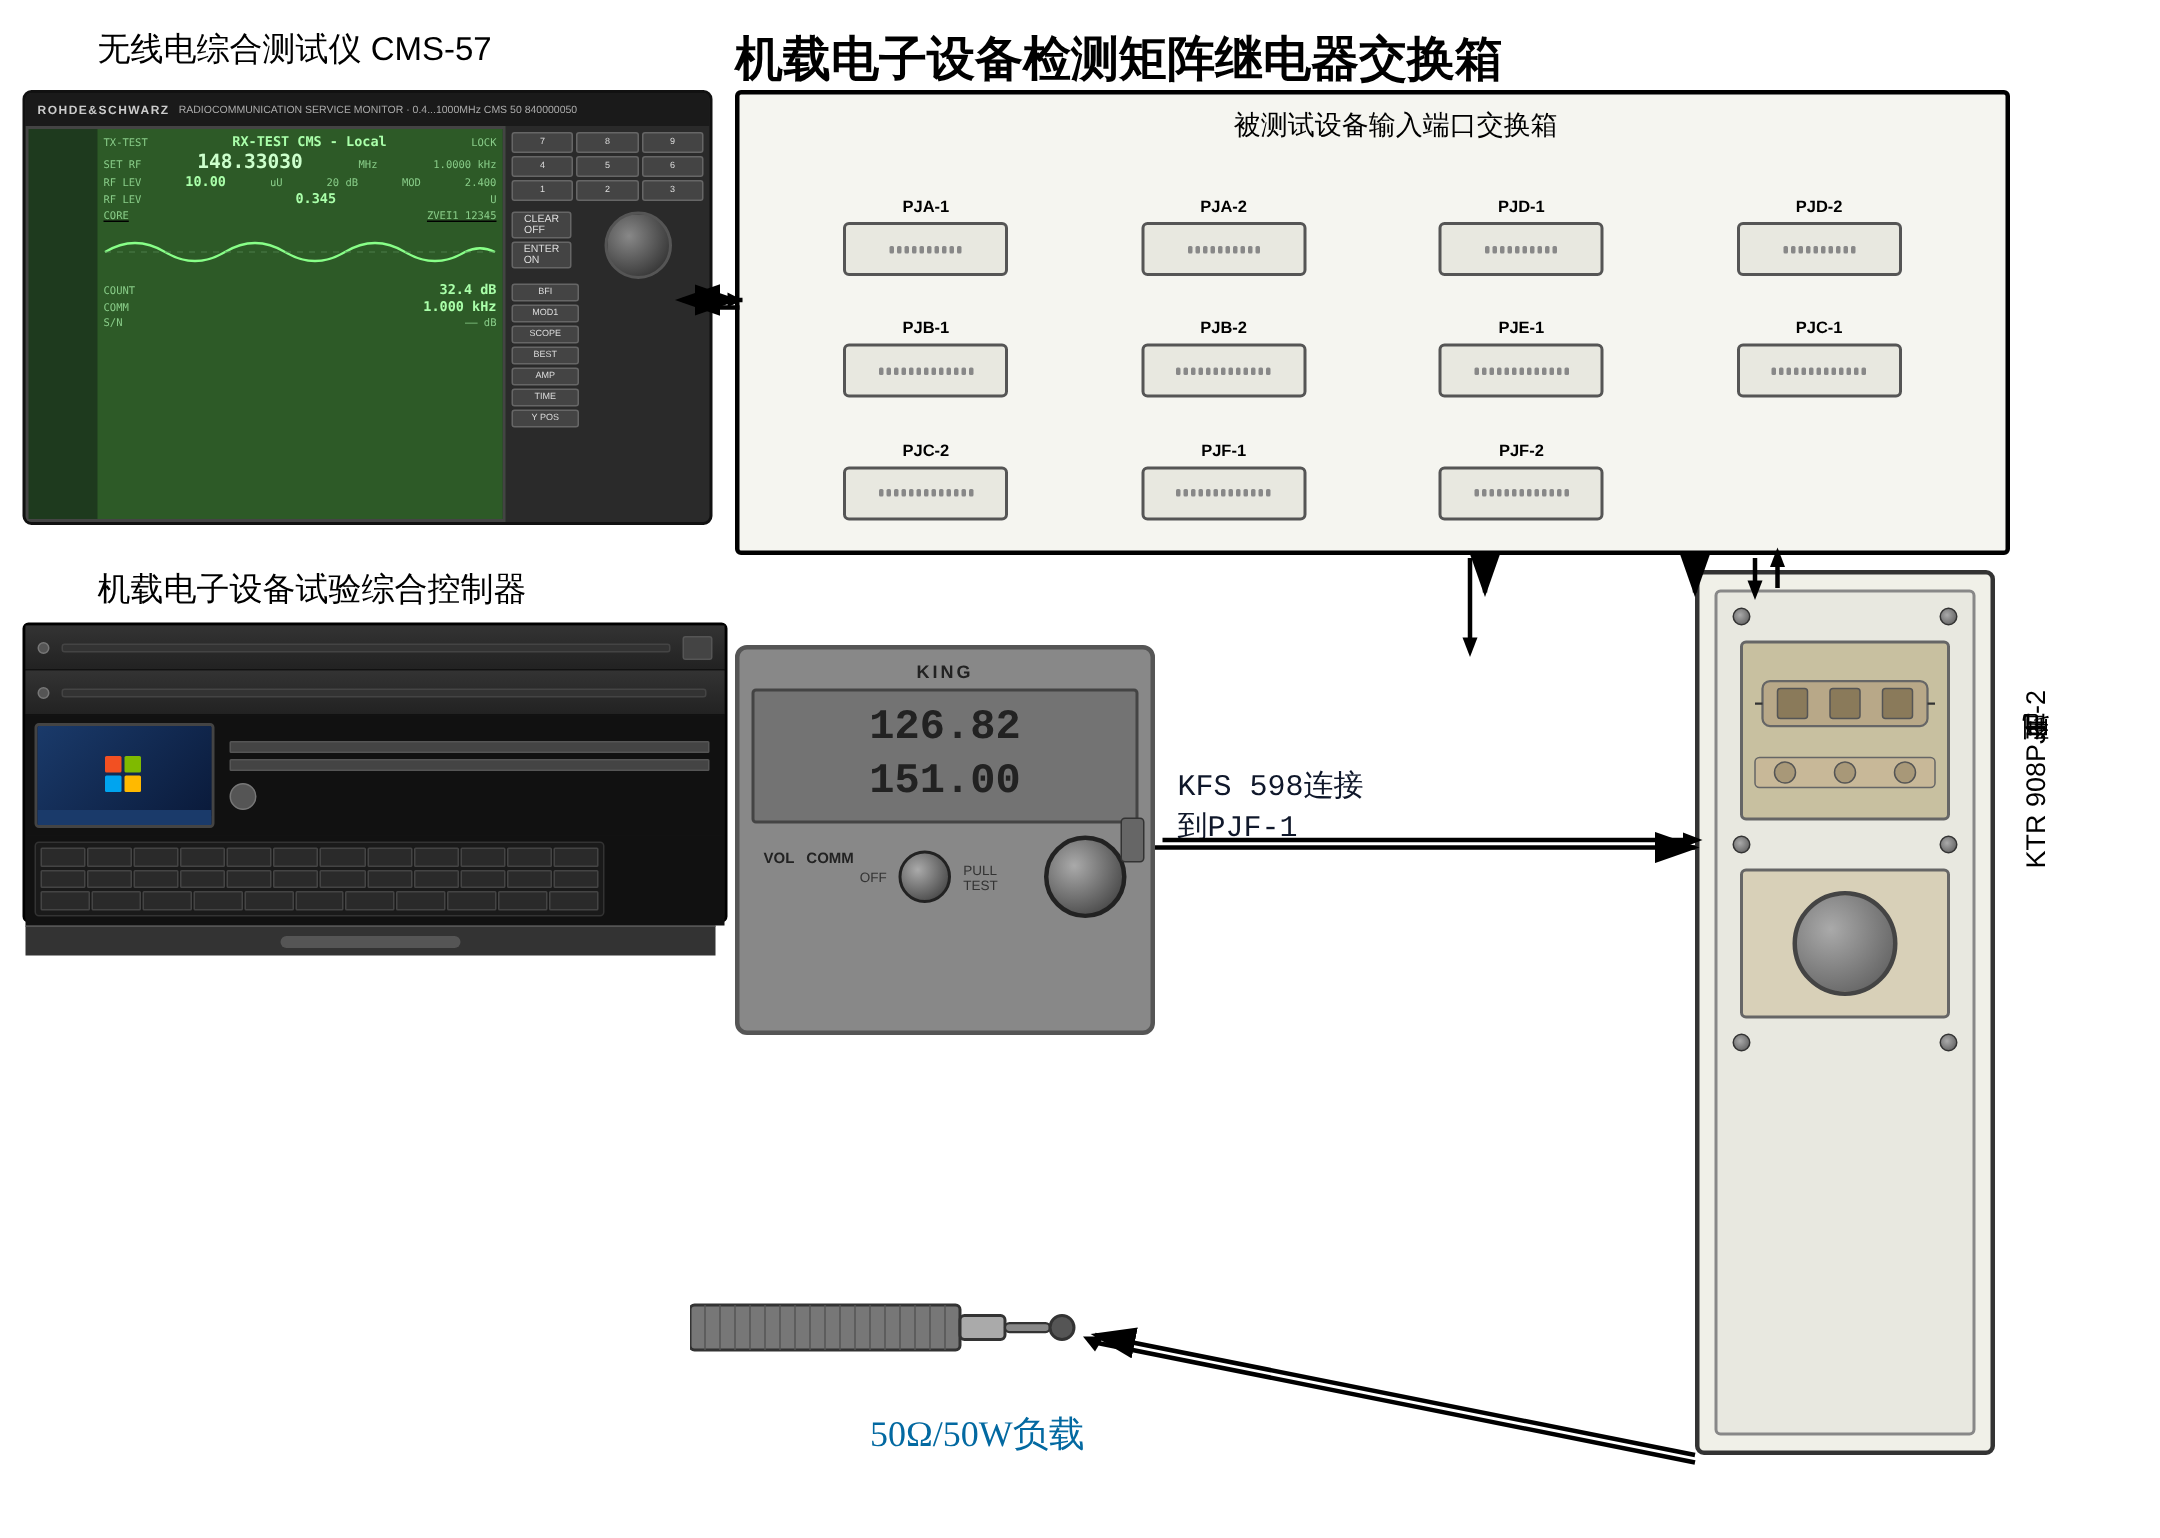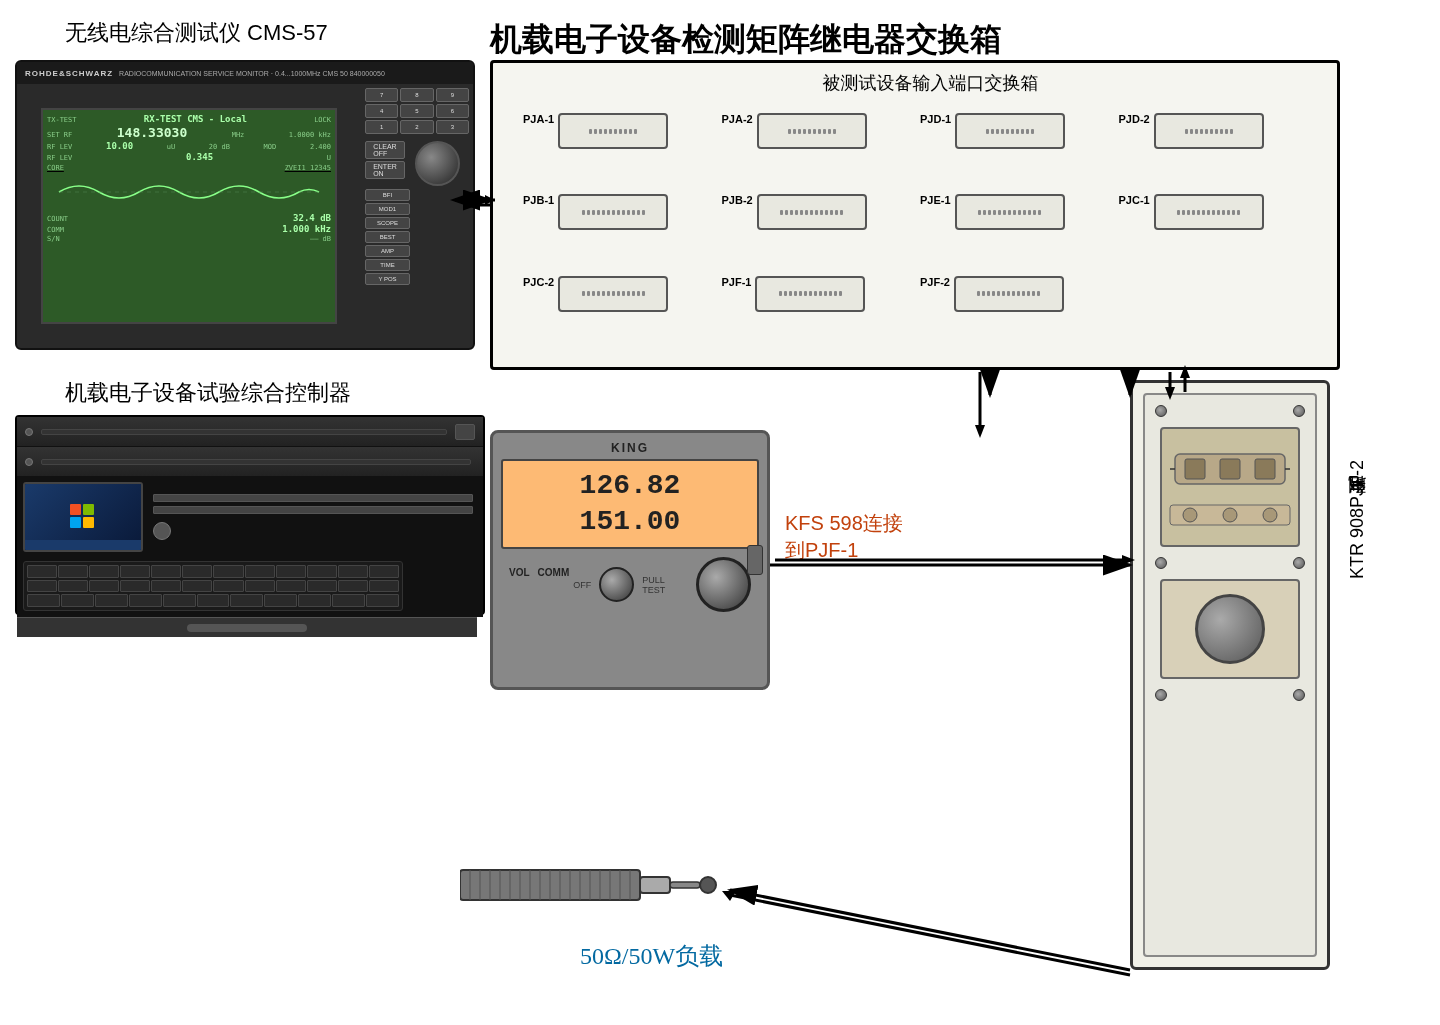--- a/index.html
+++ b/index.html
@@ -75,26 +75,27 @@
       color: #aaa;
     }
 
     .cms-body {
       display: flex;
       flex-direction: row;
       height: calc(100% - 22px);
     }
 
     .cms-screen-area {
-      width: 296px;
+      width: 320px;
       background: #1e3a1e;
-      margin: 24px;
+      margin: 0;
       border: 2px solid #444;
       position: relative;
       flex-shrink: 0;
+      padding-left: 46px;
     }
 
     .cms-screen-inner {
       width: 100%;
       height: 100%;
       background: #2d5a27;
       padding: 4px;
       font-family: monospace;
     }
 
@@ -336,22 +337,24 @@
       display: grid;
       grid-template-columns: repeat(4, 1fr);
       grid-template-rows: repeat(3, 1fr);
       gap: 10px;
       padding: 10px 30px;
       height: calc(100% - 50px);
     }
 
     .connector-group {
       display: flex;
-      flex-direction: row;
+      flex-direction: column;
+      align-items: center;
       gap: 4px;
+      margin-top: 19px;
     }
 
     .connector-label {
       font-size: 11px;
       color: #000;
       font-weight: bold;
     }
 
     .connector-port {
       width: 110px;
@@ -396,21 +399,21 @@
     .kfs-top-label {
       text-align: center;
       font-size: 12px;
       font-weight: bold;
       color: #222;
       margin-bottom: 4px;
       letter-spacing: 2px;
     }
 
     .kfs-display {
-      background: #fdba74;
+      background: #737373;
       border: 2px solid #444;
       border-radius: 3px;
       padding: 6px;
       margin-bottom: 8px;
       height: 90px;
       display: flex;
       flex-direction: column;
       justify-content: center;
     }
 
@@ -556,22 +559,22 @@
       border-radius: 50%;
       border: 3px solid #444;
     }
 
     
     .kfs-label-text {
       position: absolute;
       top: 510px;
       left: 785px;
       font-size: 20px;
-      font-family: Liberation Sans, sans-serif;
-      color: #c2410c;
+      font-family: Liberation Mono, monospace;
+      color: #0f172a;
     }
 
     .load-label {
       position: absolute;
       top: 940px;
       left: 580px;
       font-size: 24px;
       font-family: Liberation Serif, serif;
       color: #0369a1;
     }

